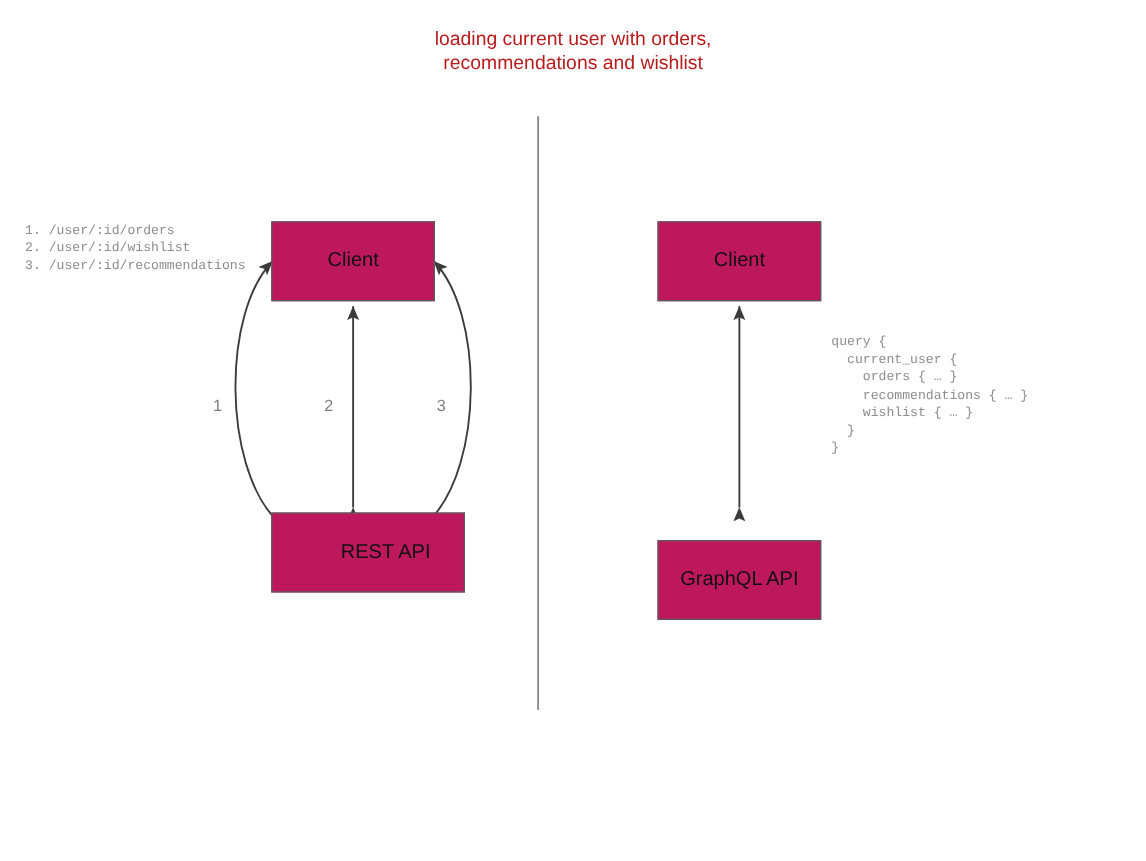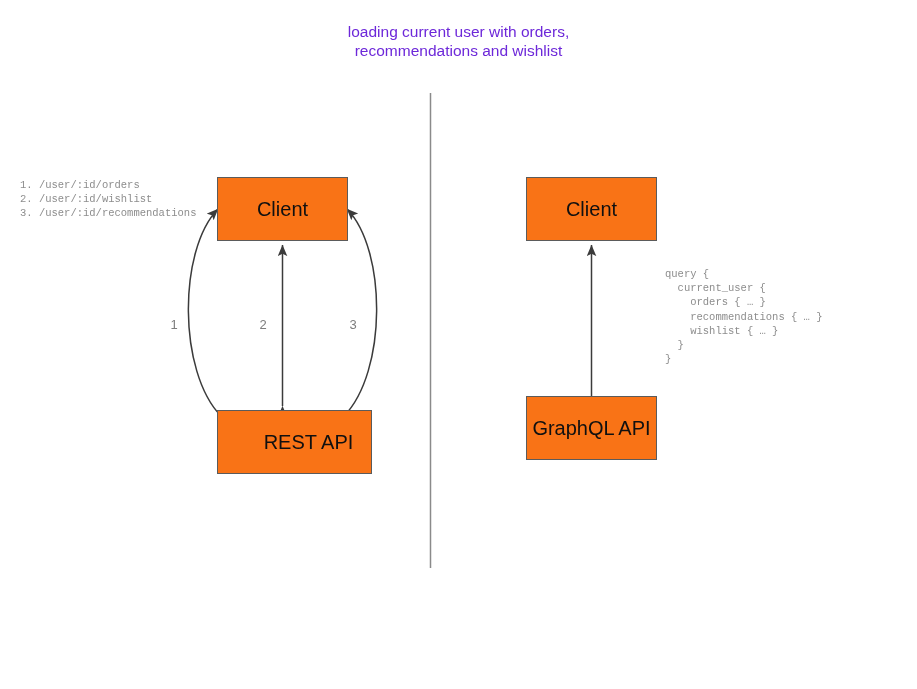--- a/index.html
+++ b/index.html
@@ -22,40 +22,40 @@
     height: 689px;
   }
   .diagram-title {
     position: absolute;
     left: 0;
     top: 22px;
     width: 917px;
     text-align: center;
     font-size: 15.5px;
     line-height: 19px;
-    color: #6d28d9;
+    color: #b91c1c;
     font-family: "Liberation Sans", sans-serif;
     white-space: pre-line;
   }
   .node {
     position: absolute;
-    background: #f97316;
+    background: #be185d;
     border: 1.4px solid #5b5b5b;
     box-sizing: border-box;
     display: flex;
     align-items: center;
     justify-content: center;
-    font-size: 20px;
+    font-size: 16px;
     color: #101010;
     font-family: "Liberation Sans", sans-serif;
   }
   #node-client-rest  { left: 217px; top: 177px; width: 131px; height: 64px; }
   #node-rest-api     { left: 217px; top: 410px; width: 155px; height: 64px; padding-left: 28px; }
   #node-client-gql   { left: 526px; top: 177px; width: 131px; height: 64px; }
-  #node-graphql-api  { left: 526px; top: 396px; width: 131px; height: 64px; }
+  #node-graphql-api  { left: 526px; top: 432px; width: 131px; height: 64px; }
 
   .edge-label {
     position: absolute;
     font-size: 13px;
     color: #7d7d7d;
     font-family: "Liberation Sans", sans-serif;
     text-align: center;
     width: 24px;
   }
   #edge-label-1 { left: 162px; top: 317px; }

